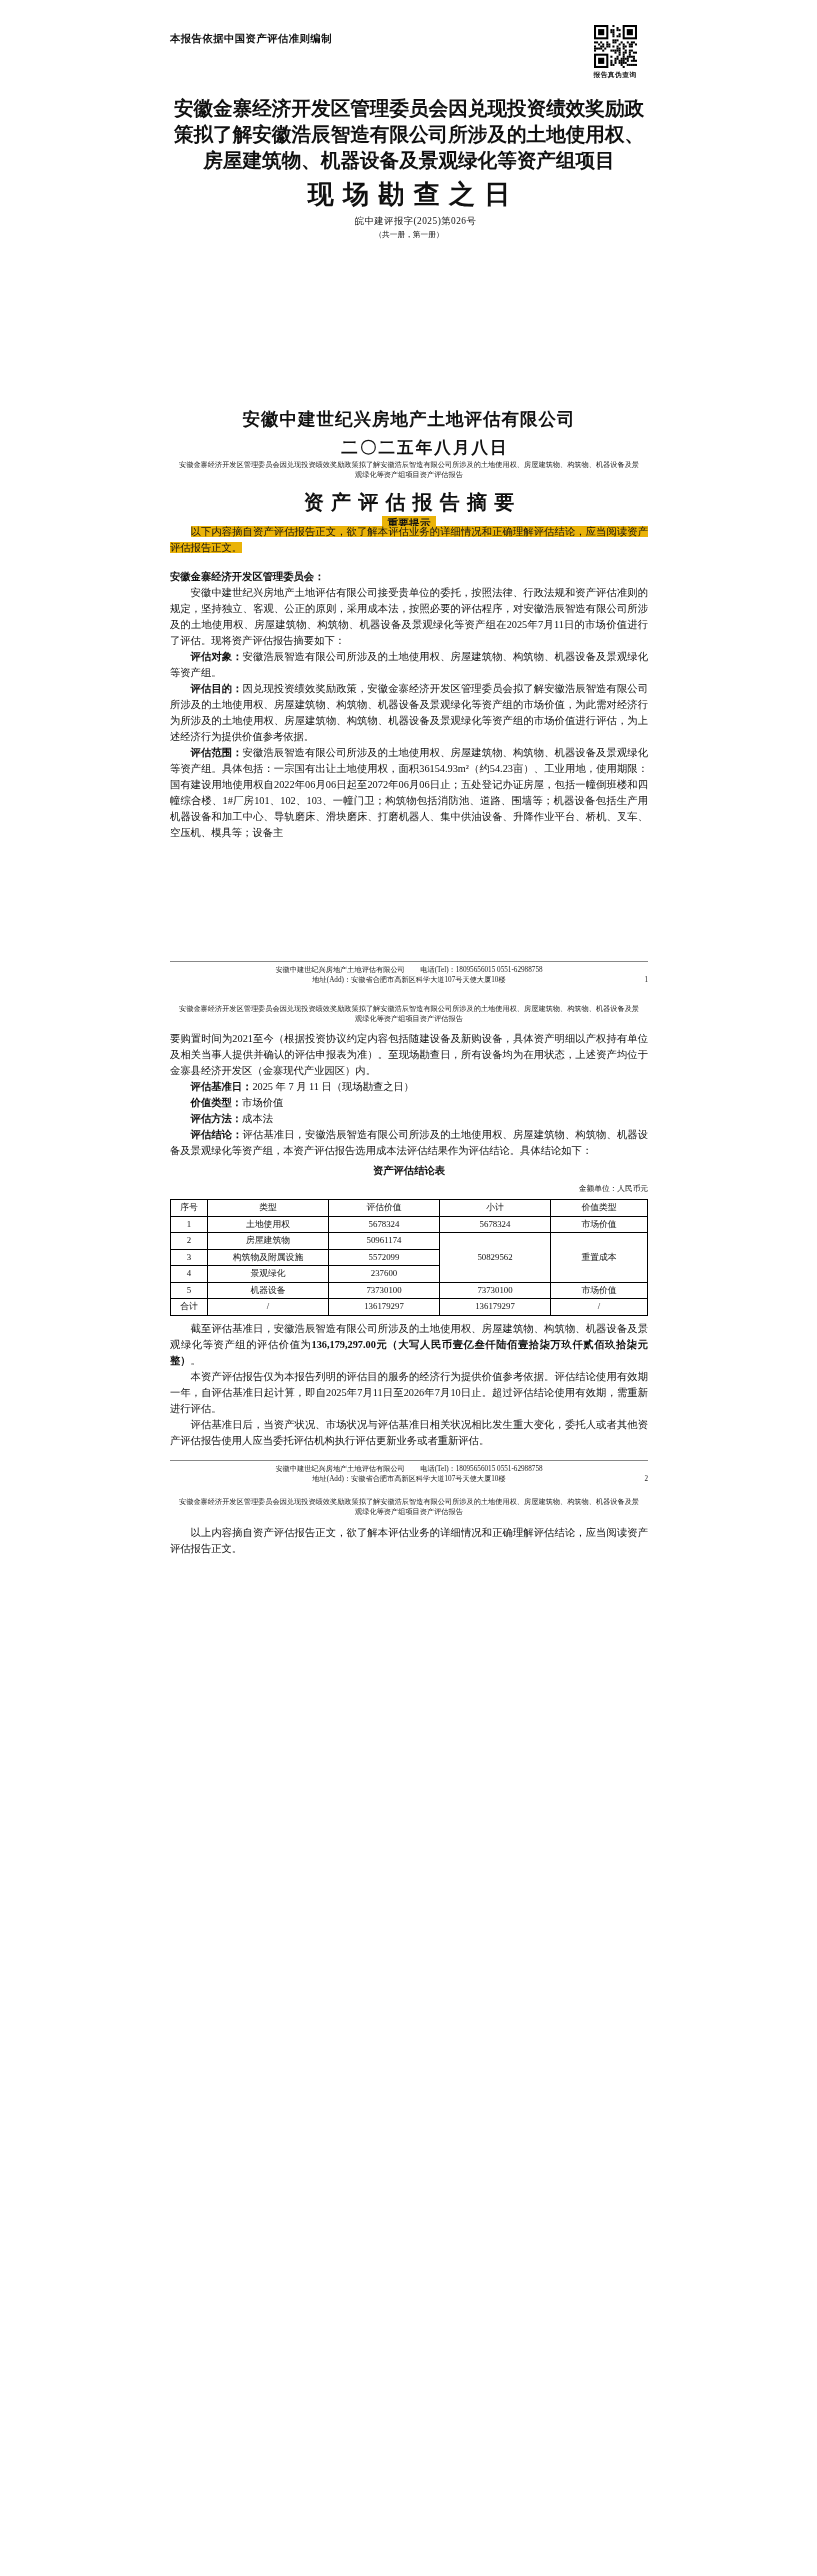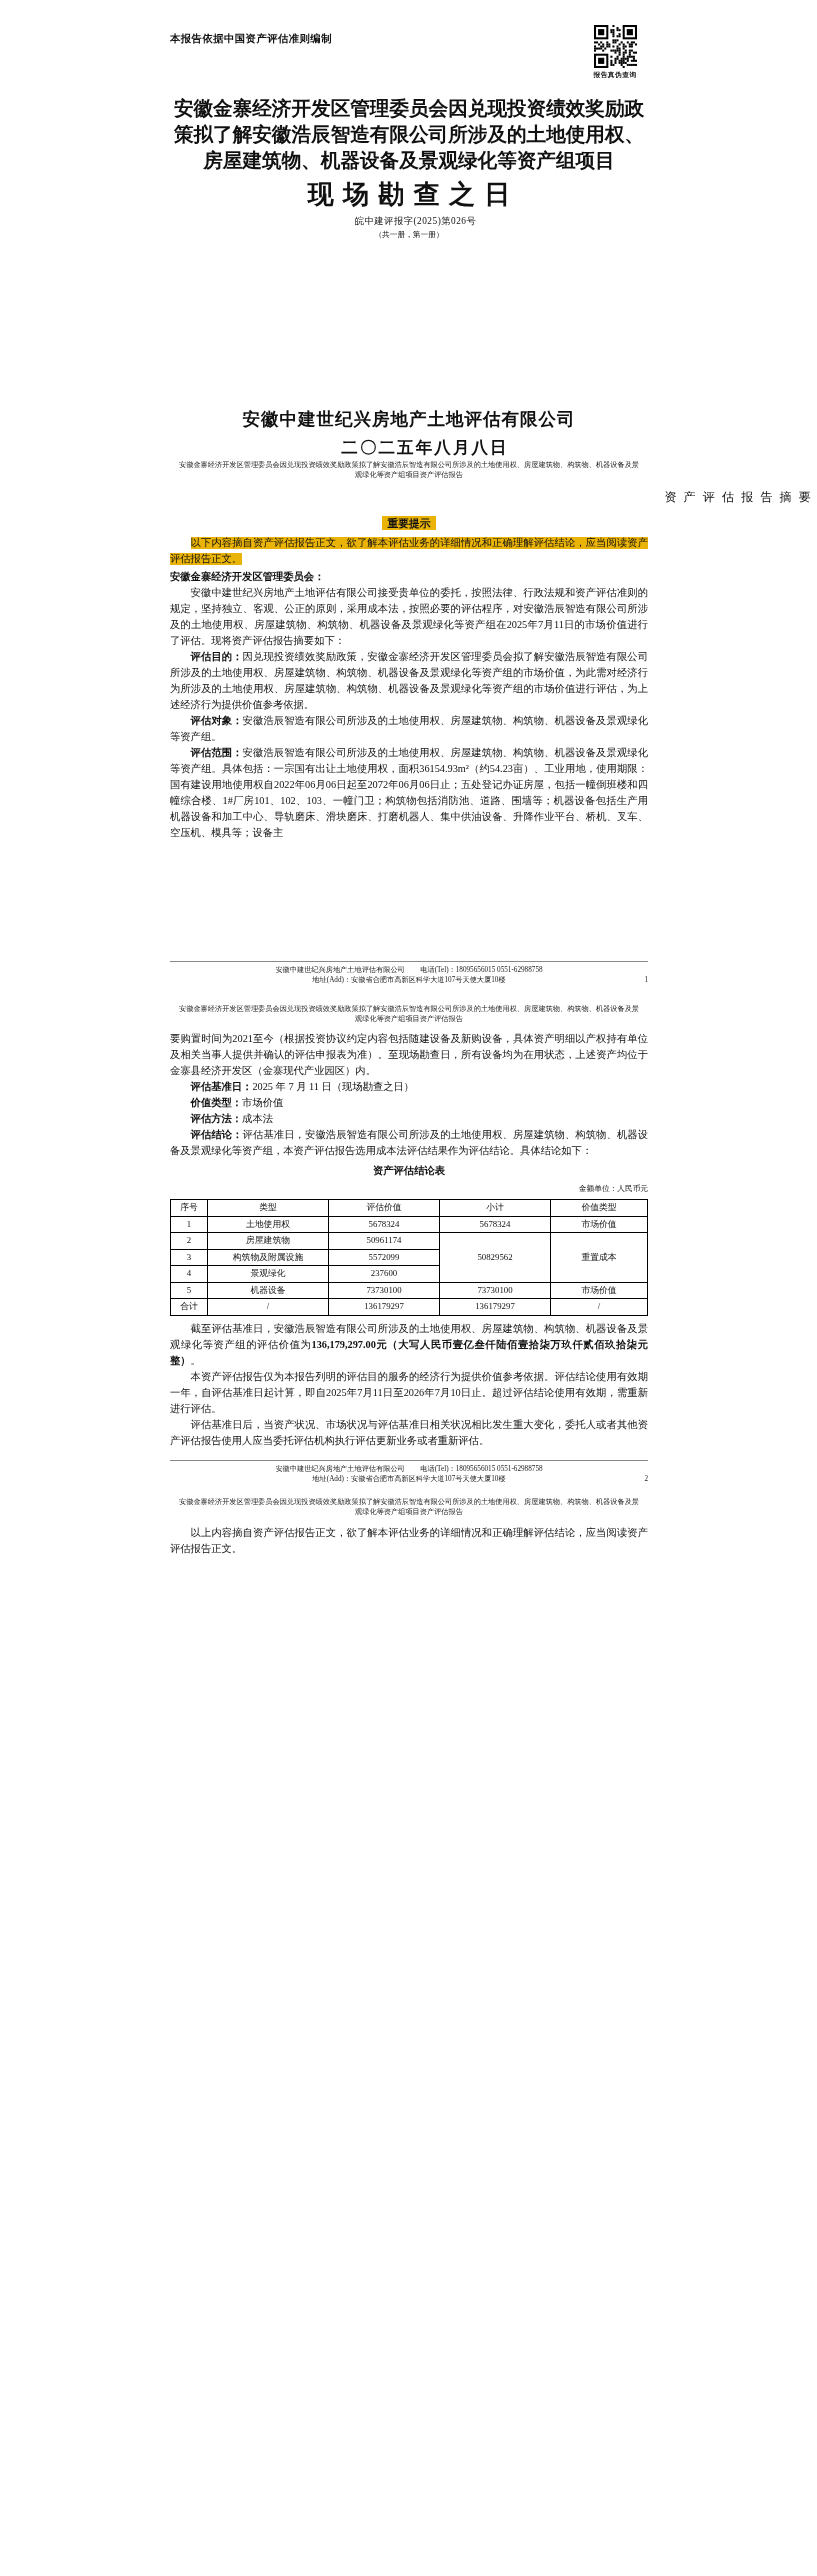--- a/index.html
+++ b/index.html
@@ -18,32 +18,32 @@
   .cover-title { top:96px; left:169px; width:480px; text-align:center; font-size:19.6px; line-height:26px; font-weight:bold; }
   .report-title { top:177px; font-size:26px; font-weight:bold; letter-spacing:9.3px; text-indent:9.3px; }
   .report-no { top:215px; font-size:9.3px; letter-spacing:0.5px;padding-left:13px; }
   .volume-info { top:230px; font-size:7.7px; }
   .company-name { top:407px; font-size:17.5px; font-weight:bold; letter-spacing:1px; }
   .report-date { top:437px; font-size:16.5px; font-weight:bold; letter-spacing:2.1px;padding-left:32px; }
 
   .running-header { left:177px; width:464px; text-align:center; font-size:7.2px; line-height:9.8px; color:#222; }
   .rh1 { top:461px; } .rh2 { top:1005px; } .rh3 { top:1498px; }
 
-  .summary-heading { top:489px; font-size:12px; font-weight:normal; letter-spacing:7.2px; text-indent:7.2px;text-align:right; }
+  .summary-heading { top:489px; font-size:20px; font-weight:bold; letter-spacing:7.2px; text-indent:7.2px; }
 
   .notice-title { top:517px; font-size:10.8px; font-weight:bold; }
   .notice-title .hl { padding:1px 5.2px; }
   .hl { background:#eab308;margin-top:22px; }
 
   .body-text { font-size:10.3px; line-height:16px; text-align:justify; }
   .body-text p { text-indent:2em; }
   .body-text p.noindent { text-indent:0; }
   .salutation { font-weight:bold; }
 
-  .notice-body { top:535px;font-family:Liberation Mono, monospace; }
+  .notice-body { top:524px; }
   .body1 { top:569px; }
   .body2 { top:1031px; }
   .body3 { top:1525px; }
 
   .table-block { margin:4.1px 0 5.2px 0; }
   .table-title { text-align:center; font-size:10.3px; font-weight:bold; text-indent:0 !important; margin-bottom:2.1px; }
   .unit-note { text-align:right; font-size:7.7px; text-indent:0 !important; margin-bottom:2.1px; }
   .concl-table { width:100%; border-collapse:collapse; table-layout:fixed; font-size:8.8px; line-height:11.3px; }
   .concl-table th, .concl-table td { border:0.5px solid #000; padding:2.1px 3.1px; text-align:center; vertical-align:middle; font-weight:normal; }
   .concl-table th { font-weight:normal; }
@@ -196,22 +196,22 @@
   <div class="abs centered summary-heading">资产评估报告摘要</div>
   <div class="abs centered notice-title"><span class="hl">重要提示</span></div>
 
   <div class="abs col body-text notice-body">
     <p><span class="hl">以下内容摘自资产评估报告正文，欲了解本评估业务的详细情况和正确理解评估结论，应当阅读资产评估报告正文。</span></p>
   </div>
 
   <div class="abs col body-text body1">
     <p class="noindent salutation">安徽金寨经济开发区管理委员会：</p>
     <p><span>安徽中建世纪兴房地产土地评估有限公司接受贵单位的委托，按照法律、行政法规和资产评估准则的规定，坚持独立、客观、公正的原则，采用成本法，按照必要的评估程序，对安徽浩辰智造有限公司所涉及的土地使用权、房屋建筑物、构筑物、机器设备及景观绿化等资产组在2025年7月11日的市场价值进行了评估。现将资产评估报告摘要如下：</span></p>
+    <p><b>评估对象：</b><span>安徽浩辰智造有限公司所涉及的土地使用权、房屋建筑物、构筑物、机器设备及景观绿化等资产组。</span></p>
     <p><b>评估目的：</b><span>因兑现投资绩效奖励政策，安徽金寨经济开发区管理委员会拟了解安徽浩辰智造有限公司所涉及的土地使用权、房屋建筑物、构筑物、机器设备及景观绿化等资产组的市场价值，为此需对经济行为所涉及的土地使用权、房屋建筑物、构筑物、机器设备及景观绿化等资产组的市场价值进行评估，为上述经济行为提供价值参考依据。</span></p>
-    <p><b>评估对象：</b><span>安徽浩辰智造有限公司所涉及的土地使用权、房屋建筑物、构筑物、机器设备及景观绿化等资产组。</span></p>
     <p><b>评估范围：</b><span>安徽浩辰智造有限公司所涉及的土地使用权、房屋建筑物、构筑物、机器设备及景观绿化等资产组。具体包括：一宗国有出让土地使用权，面积36154.93m²（约54.23亩）、工业用地，使用期限：国有建设用地使用权自2022年06月06日起至2072年06月06日止；五处登记办证房屋，包括一幢倒班楼和四幢综合楼、1#厂房101、102、103、一幢门卫；构筑物包括消防池、道路、围墙等；机器设备包括生产用机器设备和加工中心、导轨磨床、滑块磨床、打磨机器人、集中供油设备、升降作业平台、桥机、叉车、空压机、模具等；设备主</span></p>
   </div>
 
   <div class="abs footer f1">
     <div>
       <span>安徽中建世纪兴房地产土地评估有限公司</span><span class="f-gap">电话(Tel)：18095656015  0551-62988758</span>
     </div>
     <div>地址(Add)：安徽省合肥市高新区科学大道107号天使大厦10楼</div>
     <span class="page-num">1</span>
   </div>

